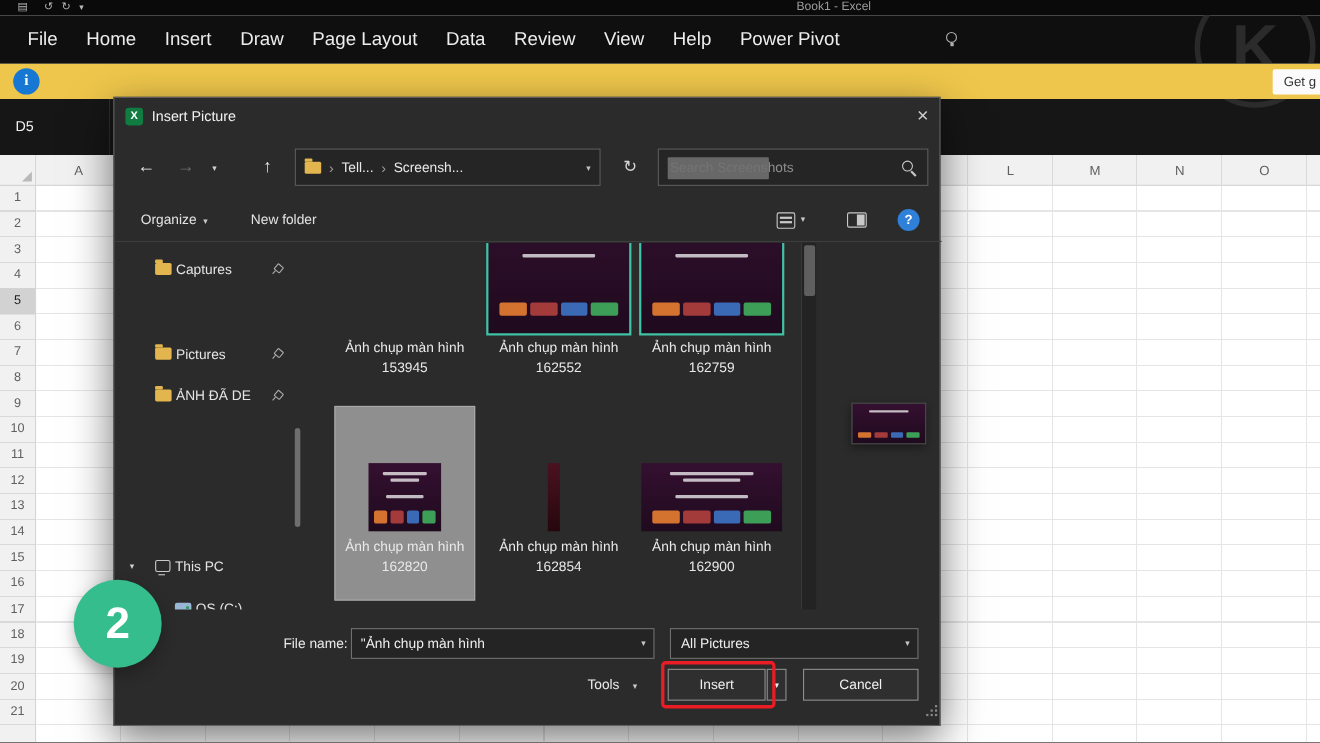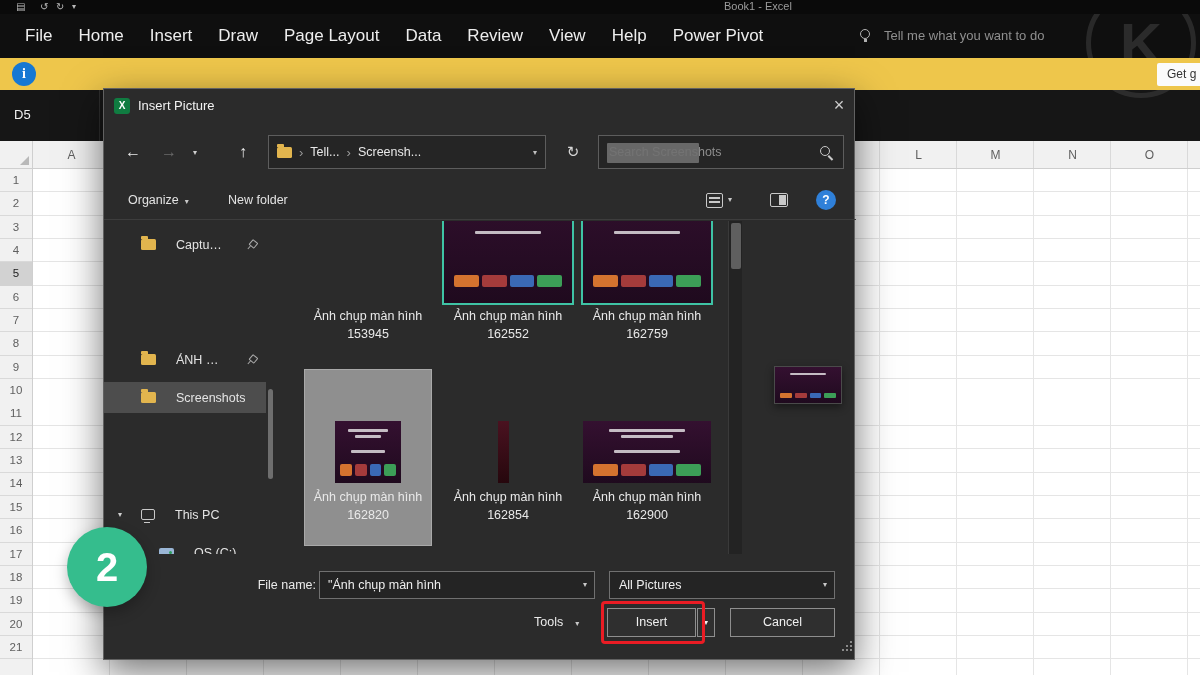--- a/index.html
+++ b/index.html
@@ -80,21 +80,21 @@
   .vicon{position:absolute;left:602px;top:104px;width:17px;height:15px;border:1.6px solid #c9c9c9;border-radius:2px}
   .vicon::after{content:"";position:absolute;left:2px;top:3px;right:2px;height:1.6px;background:#c9c9c9;box-shadow:0 4px #c9c9c9}
   .vicon-chev{position:absolute;left:624px;top:96px;height:30px;line-height:30px;font-size:8px;color:#c9c9c9}
   .picon{position:absolute;left:666px;top:104px;width:18px;height:14px;border:1.6px solid #c9c9c9;border-radius:2px}
   .picon::after{content:"";position:absolute;right:1px;top:1px;bottom:1px;width:7px;background:#c9c9c9}
   .help{position:absolute;left:712px;top:101px;width:20px;height:20px;border-radius:50%;background:#2f80d9;color:#fff;
     font-size:12px;font-weight:bold;text-align:center;line-height:20px}
   .toolbar-sep{position:absolute;left:0;top:130px;width:752px;height:1px;background:#3d3d3d}
 
   #sidebar{position:absolute;left:0;top:132px;width:162px;height:333px;overflow:hidden}
-  .side-item{position:absolute;left:0;width:162px;height:31px;display:flex;align-items:center;padding-left:37px;gap:20px;
+  .side-item{position:absolute;left:0;width:162px;height:31px;display:flex;align-items:center;padding-left:37px;gap:4px;
     font-size:12.5px;color:#e4e4e4;white-space:nowrap}
   .side-item.selected{background:#4d4d4d}
   .side-label{overflow:hidden;text-overflow:ellipsis}
   .chev-exp{position:absolute;left:14px;top:0;line-height:31px;font-size:8px;color:#cfcfcf}
   .pc-ico{width:14px;height:11px;border:1.5px solid #c9c9c9;border-radius:2px;position:relative;flex:0 0 auto}
   .pc-ico::after{content:"";position:absolute;left:2px;bottom:-4px;width:6px;height:1.5px;background:#c9c9c9}
   .drive-ico{width:15px;height:10px;background:#9ab6d6;border-radius:2px;position:relative;flex:0 0 auto}
   .drive-ico::after{content:"";position:absolute;right:2px;top:3.5px;width:3px;height:3px;border-radius:50%;background:#2e9e5b}
   .pin{width:10px;height:11px;position:relative;margin-left:auto;margin-right:10px;transform:rotate(40deg);flex:0 0 auto}
   .pin::before{content:"";position:absolute;left:2.5px;top:0;width:5px;height:5px;border:1.3px solid #ababab;border-radius:1px}
@@ -161,21 +161,20 @@
         <span class="tab">Insert</span>
         <span class="tab">Draw</span>
         <span class="tab">Page Layout</span>
         <span class="tab">Data</span>
         <span class="tab">Review</span>
         <span class="tab">View</span>
         <span class="tab">Help</span>
         <span class="tab">Power Pivot</span>
       </div>
     <span class="bulb"></span>
-    <span id="tellme">Tell me what you want to do</span>
   </div>
 
   <div id="warning">
     <span class="info-icon">i</span>
     <span class="get-btn">Get g</span>
   </div>
 
   <div id="formula-row">
     <div id="name-box">D5</div>
   </div>
@@ -248,28 +247,29 @@
     <span class="picon"></span>
     <span class="help">?</span>
     <div class="toolbar-sep"></div>
 
     <div id="sidebar">
         <div class="side-item" style="top: 8px;">
           <span class="folder-ico"></span>
           <span class="side-label">Captures</span>
           <span class="pin"></span>
         </div>
+        <div class="side-item" style="top: 85px;">
+          <span class="folder-ico"></span>
+          <span class="side-label">Pictures</span>
+          <span class="pin"></span>
+        </div>
         <div class="side-item" style="top: 123px;">
           <span class="folder-ico"></span>
           <span class="side-label">ẢNH ĐÃ DE</span>
           <span class="pin"></span>
-        </div>
-        <div class="side-item selected" style="top: 161px;">
-          <span class="folder-ico"></span>
-          <span class="side-label">Screenshots</span>
         </div>
         <div class="side-item" style="top: 278px;">
           <span class="chev-exp">▾</span>
           <span class="pc-ico"></span>
           <span class="side-label">This PC</span>
         </div>
         <div class="side-item" style="top: 316px; padding-left: 55px;">
           <span class="drive-ico"></span>
           <span class="side-label">OS (C:)</span>
         </div>

